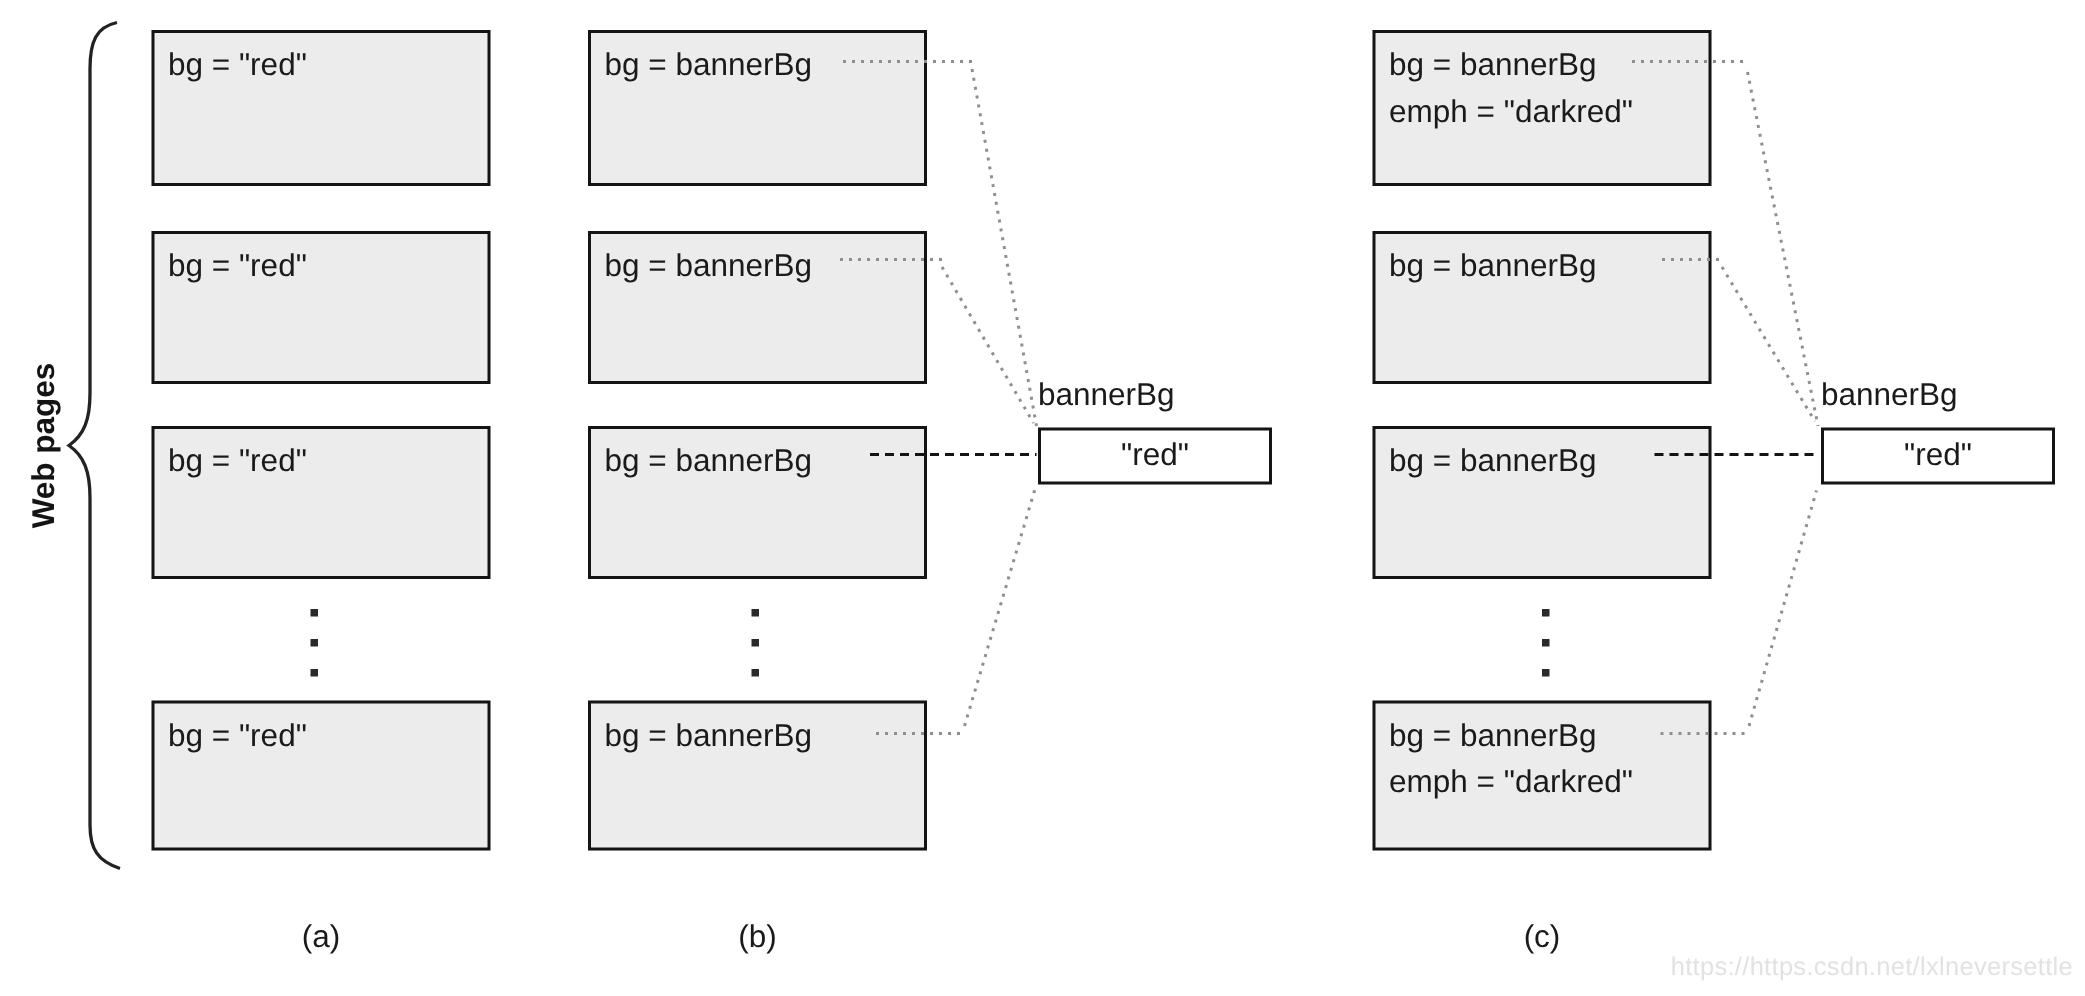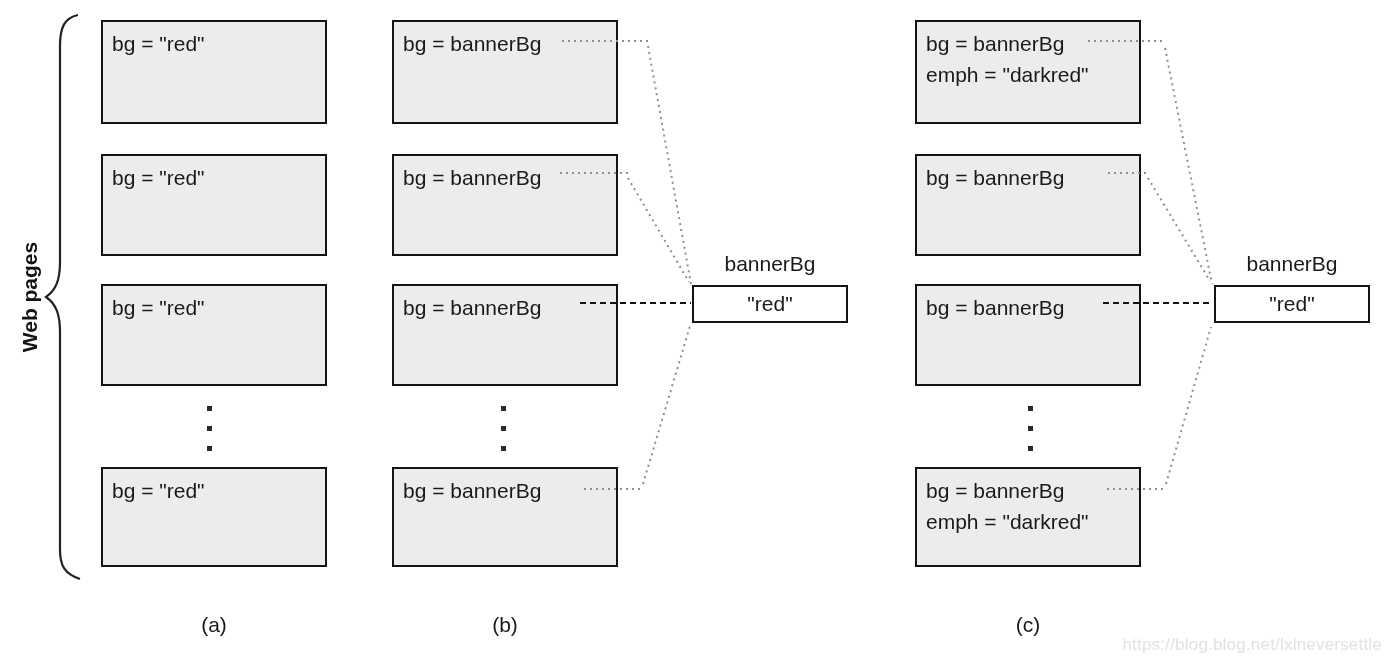--- a/index.html
+++ b/index.html
@@ -28,21 +28,21 @@
   .vd-b { left:500px; top:406px; }
   .vd-c { left:1027px; top:406px; }
   .storebox {
     position:absolute; box-sizing:border-box; width:156px; height:38px;
     background:#ffffff; border:2px solid #141414;
     font-size:21px; text-align:center; line-height:34px; white-space:nowrap;
   }
   .store-b { left:692px; top:285px; }
   .store-c { left:1214px; top:285px; }
   .storelabel {
-    position:absolute; width:156px; text-align:center;
+    position:absolute; width:156px; text-align:left;
     font-size:21px; line-height:24px; top:252px; white-space:nowrap;
   }
   .sl-b { left:692px; }
   .sl-c { left:1214px; }
   .collabel {
     position:absolute; top:613px; width:80px; text-align:center;
     font-size:21px;
   }
   .cl-a { left:174px; }
   .cl-b { left:465px; }
@@ -131,21 +131,21 @@
   </div>
   <div class="storelabel sl-c">bannerBg</div>
   <div class="storebox store-c">
     <span>"red"</span>
   </div>
 
   <div class="collabel cl-a">(a)</div>
   <div class="collabel cl-b">(b)</div>
   <div class="collabel cl-c">(c)</div>
 
-  <div class="watermark">https://blog.blog.net/lxlneversettle</div>
+  <div class="watermark">https://https.csdn.net/lxlneversettle</div>
 
   <svg id="overlay" width="1390" height="664" viewBox="0 0 1390 664">
     <path class="brace" d="M 78 15 C 64 18, 60 28, 60 46 L 60 262 C 60 280, 56 290, 46 297 C 56 304, 60 314, 60 332 L 60 550 C 60 566, 65 574, 80 579"></path>
 
     <line class="dot" x1="562" y1="41" x2="648" y2="41"></line>
     <line class="dot" x1="648" y1="46" x2="691" y2="284"></line>
     <line class="dot" x1="560" y1="173" x2="628" y2="173"></line>
     <line class="dot" x1="628" y1="178" x2="689" y2="282"></line>
     <line class="dash" x1="580" y1="303" x2="691" y2="303"></line>
     <line class="dot" x1="584" y1="489" x2="643" y2="489"></line>

